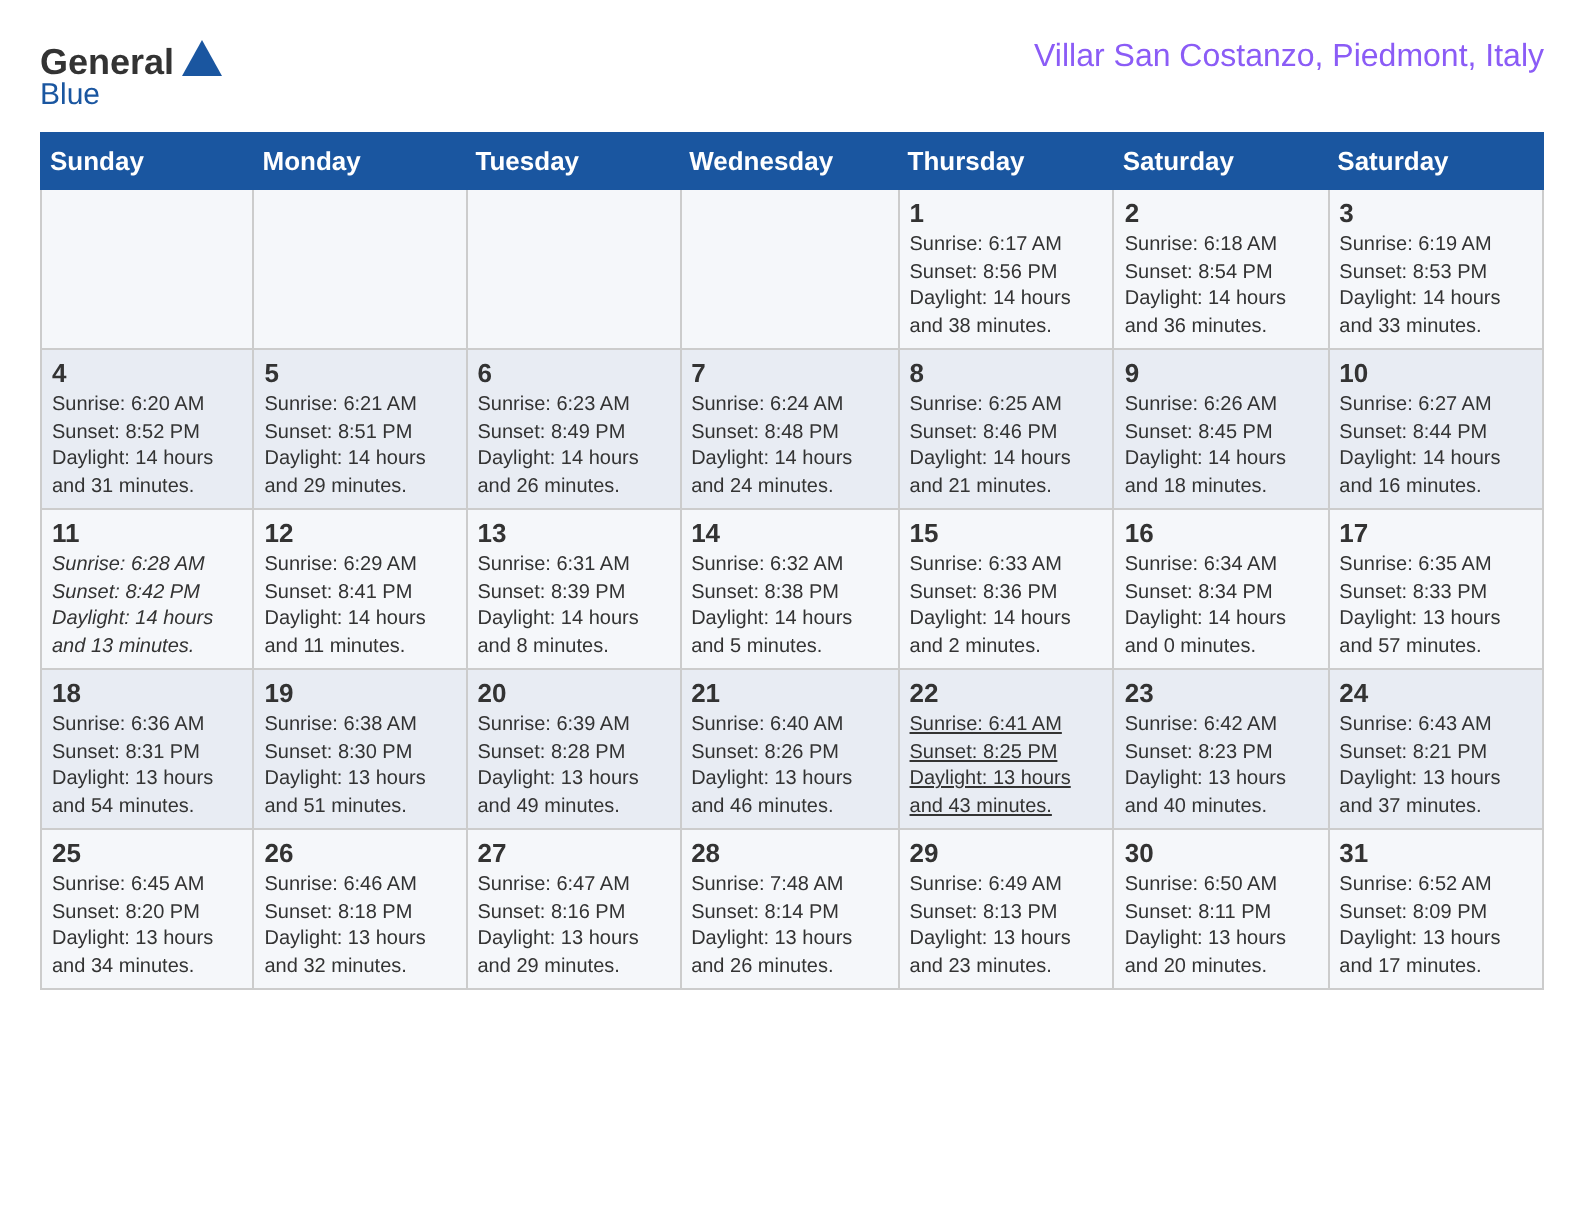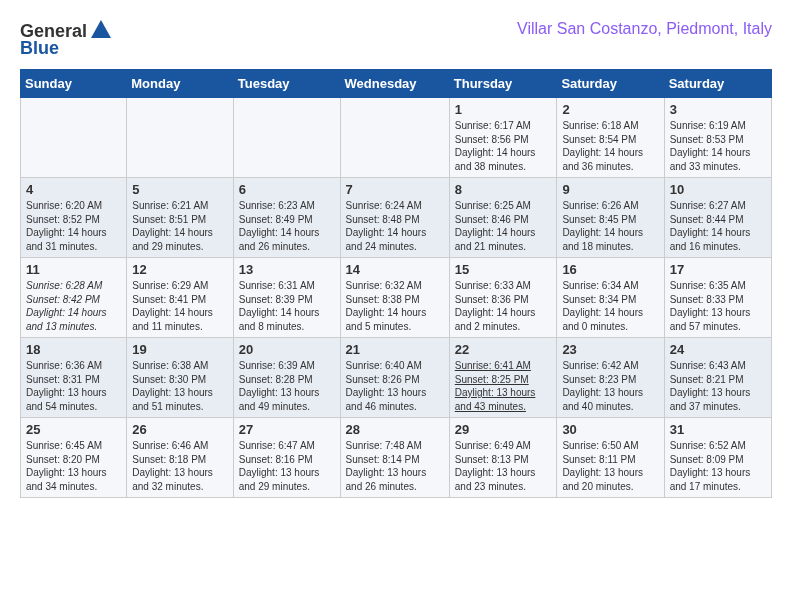--- a/index.html
+++ b/index.html
@@ -89,21 +89,21 @@
 <div class="header">
   <div class="logo">
     <div class="logo-row">
       <span style="font-size:18px;font-weight:bold;color:#333;">General</span>
       <span style="display:inline-block;margin-left:2px;">
         <svg width="20" height="18" viewBox="0 0 20 18">
           <polygon points="10,0 20,18 0,18" fill="#1a56a0"></polygon>
         </svg>
       </span>
     </div>
-    <span style="font-size:18px;font-weight:bold;color:#1a56a0;margin-top:-4px;text-align:right;">Blue</span>
+    <span style="font-size:15px;font-weight:normal;color:#1a56a0;margin-top:-4px;text-align:right;">Blue</span>
   </div>
   <div class="title-section">
     <div class="location-title">Villar San Costanzo, Piedmont, Italy</div>
   </div>
 </div>
 
 <table>
   <thead>
     <tr>
     <th>Sunday</th>

